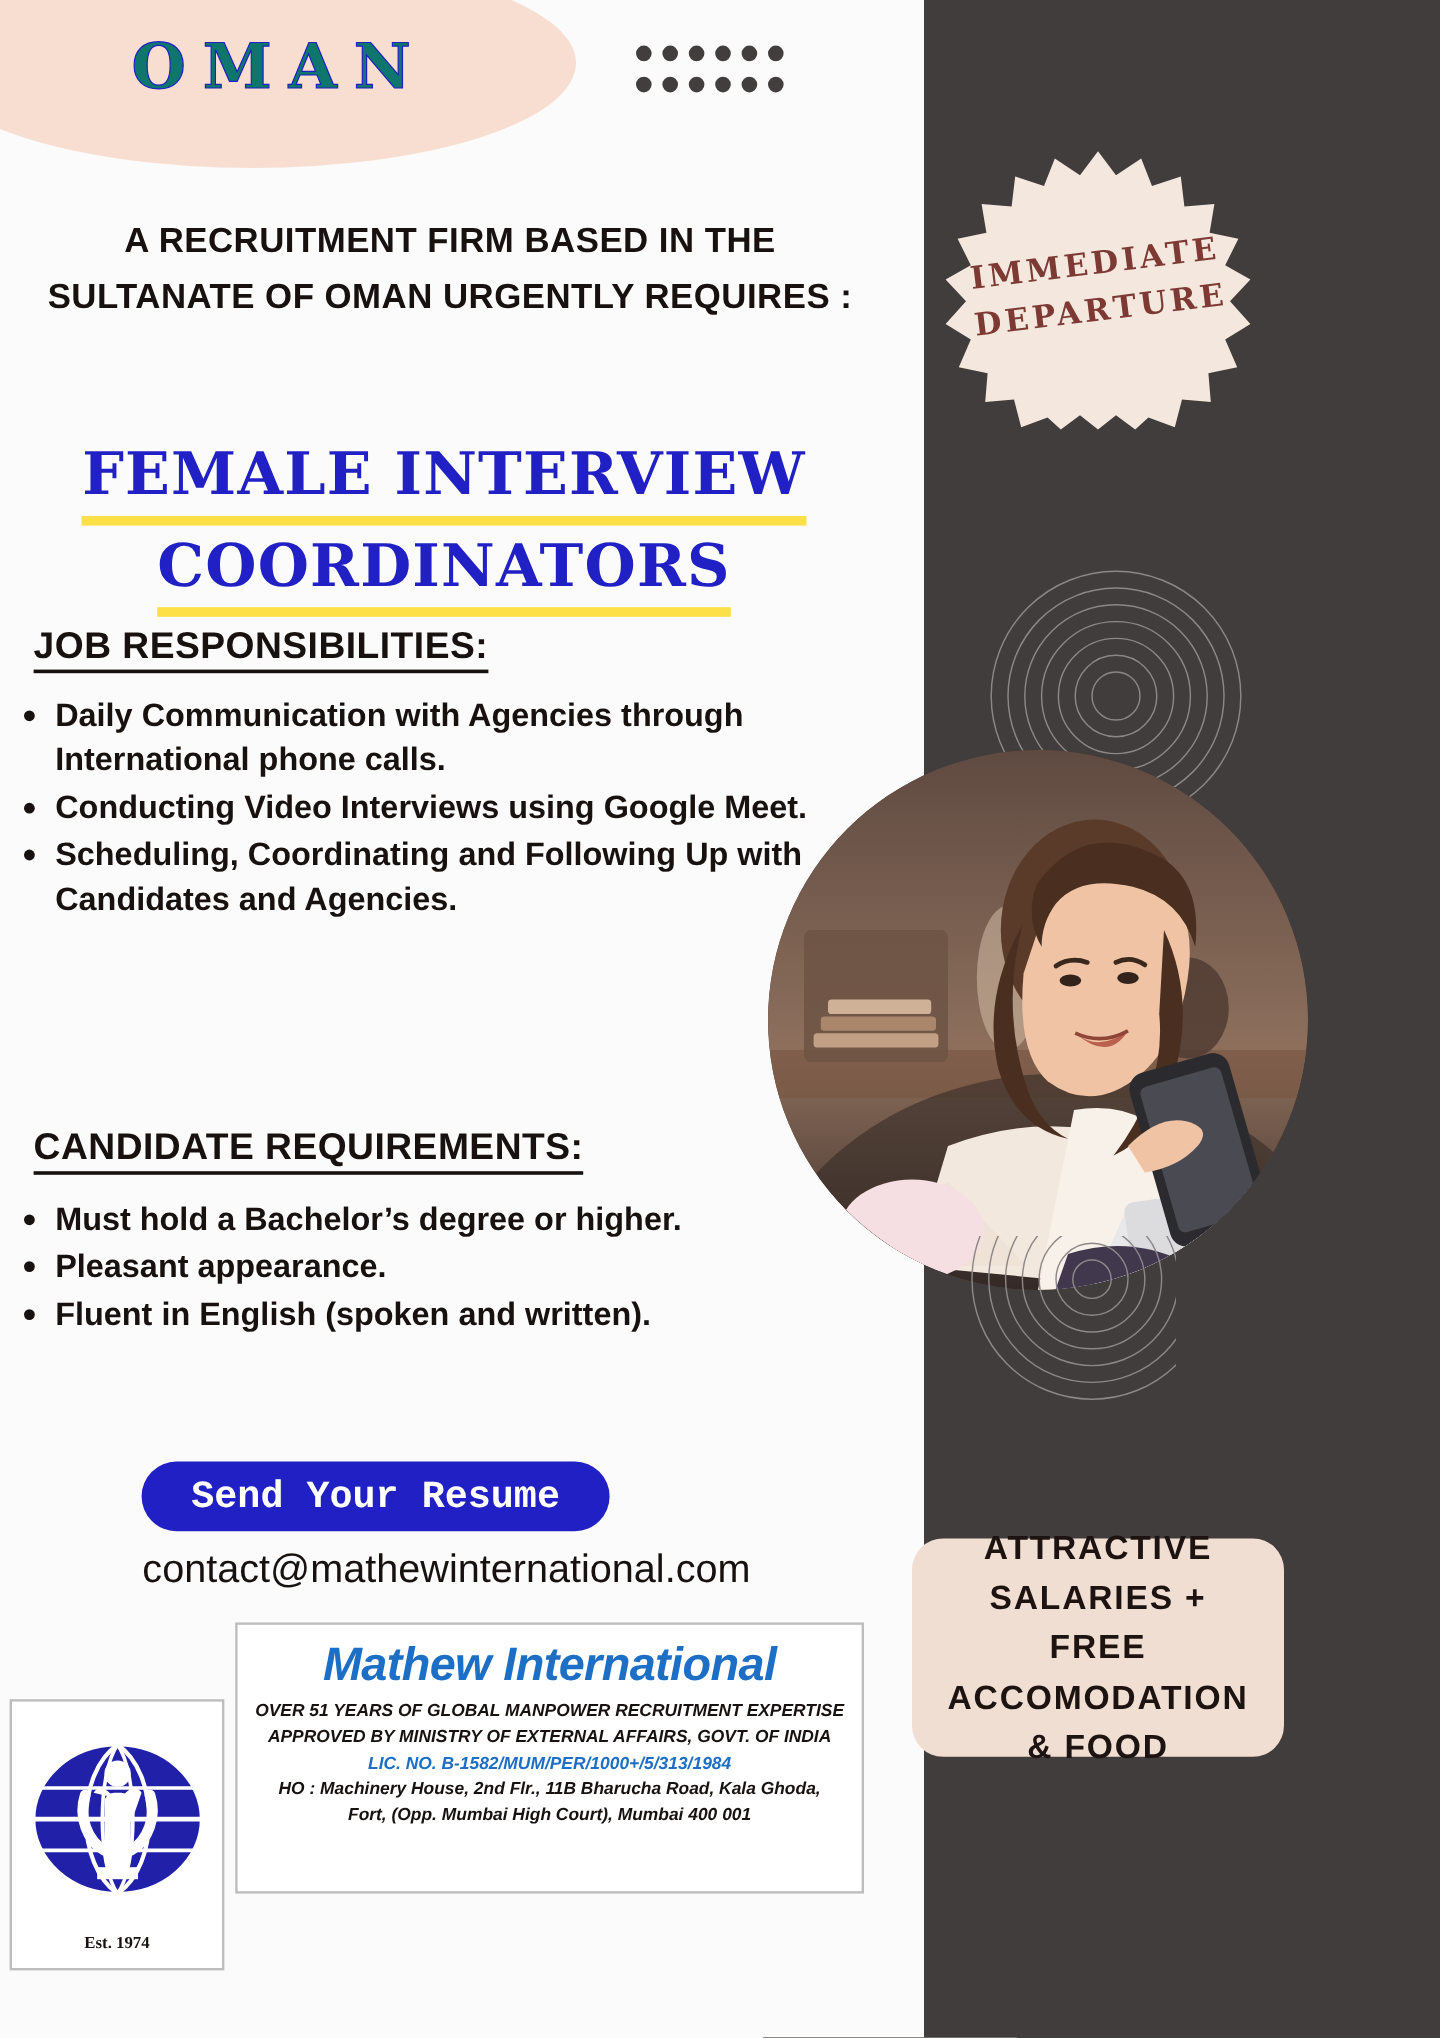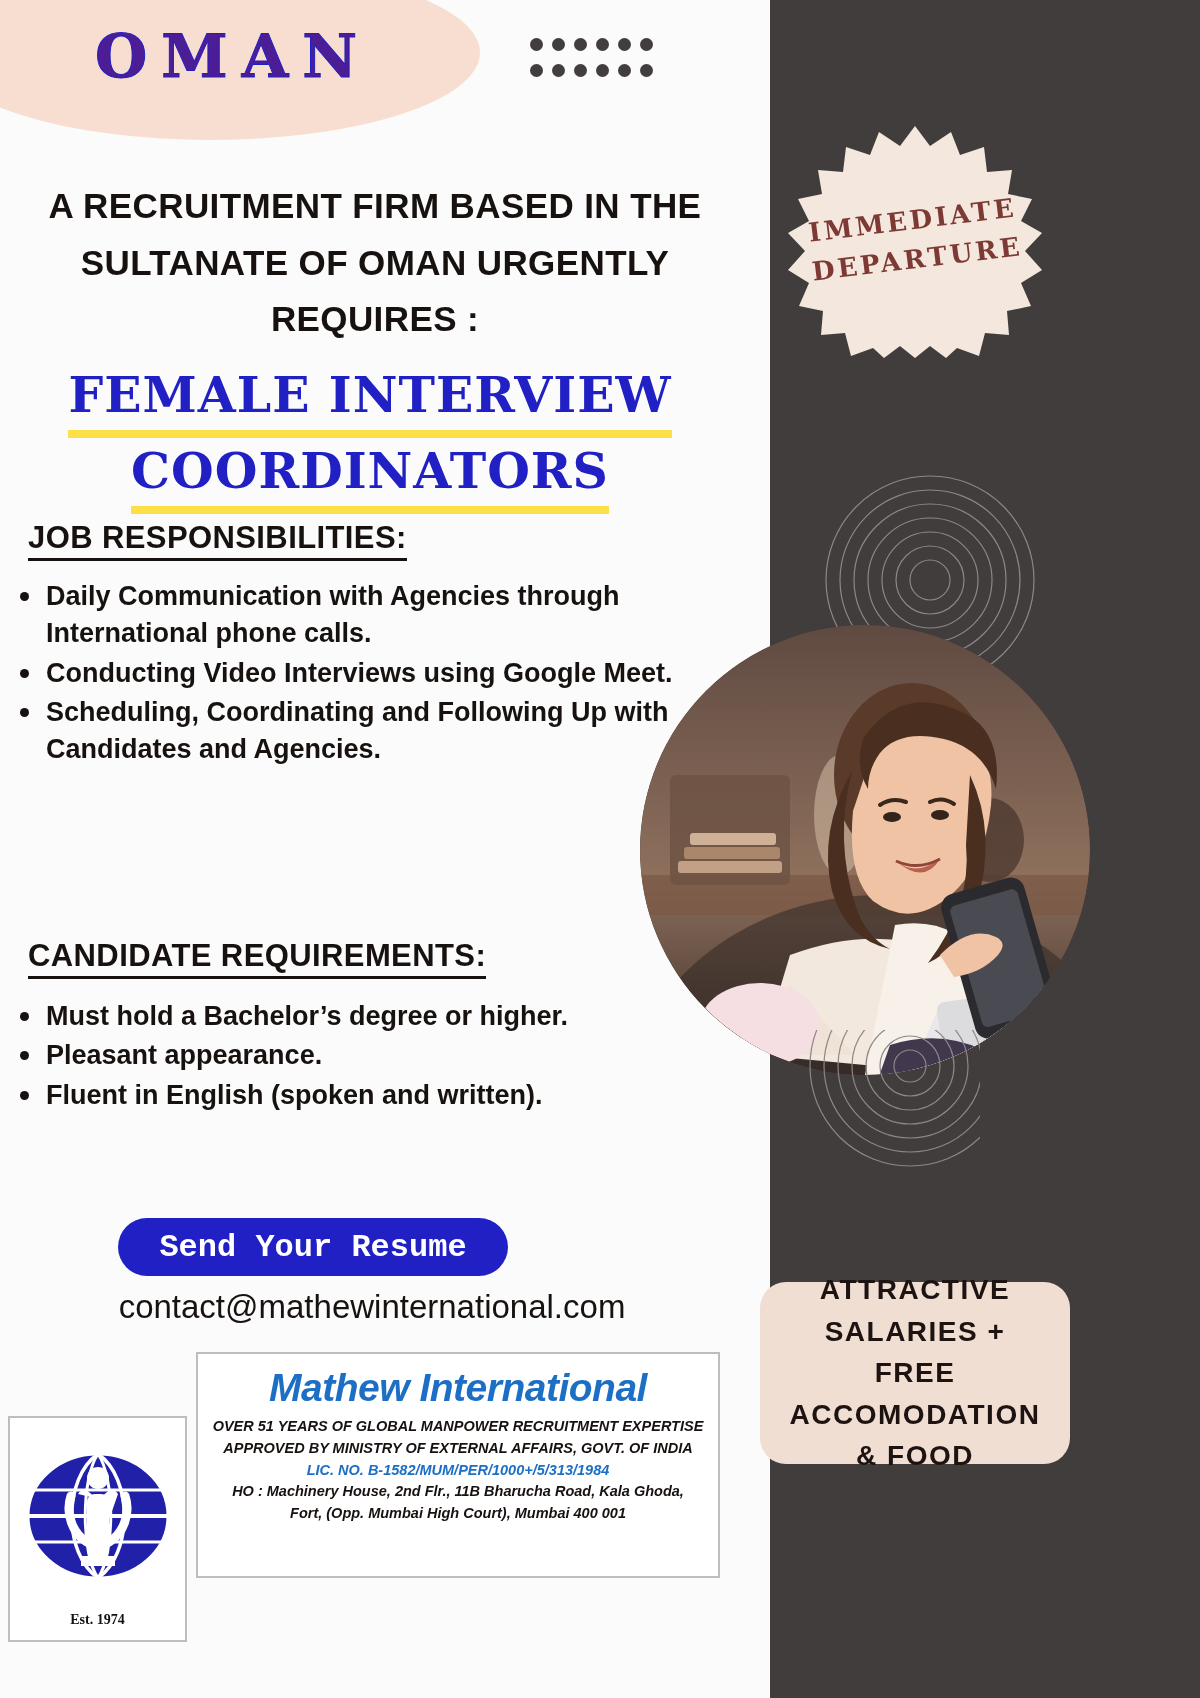--- a/index.html
+++ b/index.html
@@ -50,23 +50,23 @@
     height: 175px;
     background: #f8ded0;
     border-radius: 50%;
     display: flex;
     align-items: center;
     justify-content: center;
   }
   .oman-text {
     font-family: "DejaVu Serif", serif;
     font-weight: bold;
-    font-size: 60px;
+    font-size: 52px;
     letter-spacing: 14px;
-    color: #4c1d95;
+    color: #0f766e;
     -webkit-text-stroke: 1px #2020c4;
     padding-left: 46px;
     padding-top: 6px;
   }
 
   
   .dot-grid {
     position: absolute;
     left: 530px;
     top: 38px;
@@ -84,21 +84,21 @@
     background: #423e3e;
   }
 
   
   .headline {
     position: absolute;
     left: 30px;
     top: 178px;
     width: 690px;
     text-align: center;
-    font-size: 35px;
+    font-size: 29px;
     font-weight: bold;
     line-height: 1.62;
     color: #17120f;
     letter-spacing: 0.4px;
   }
 
   .job-title {
     position: absolute;
     left: 20px;
     top: 362px;

